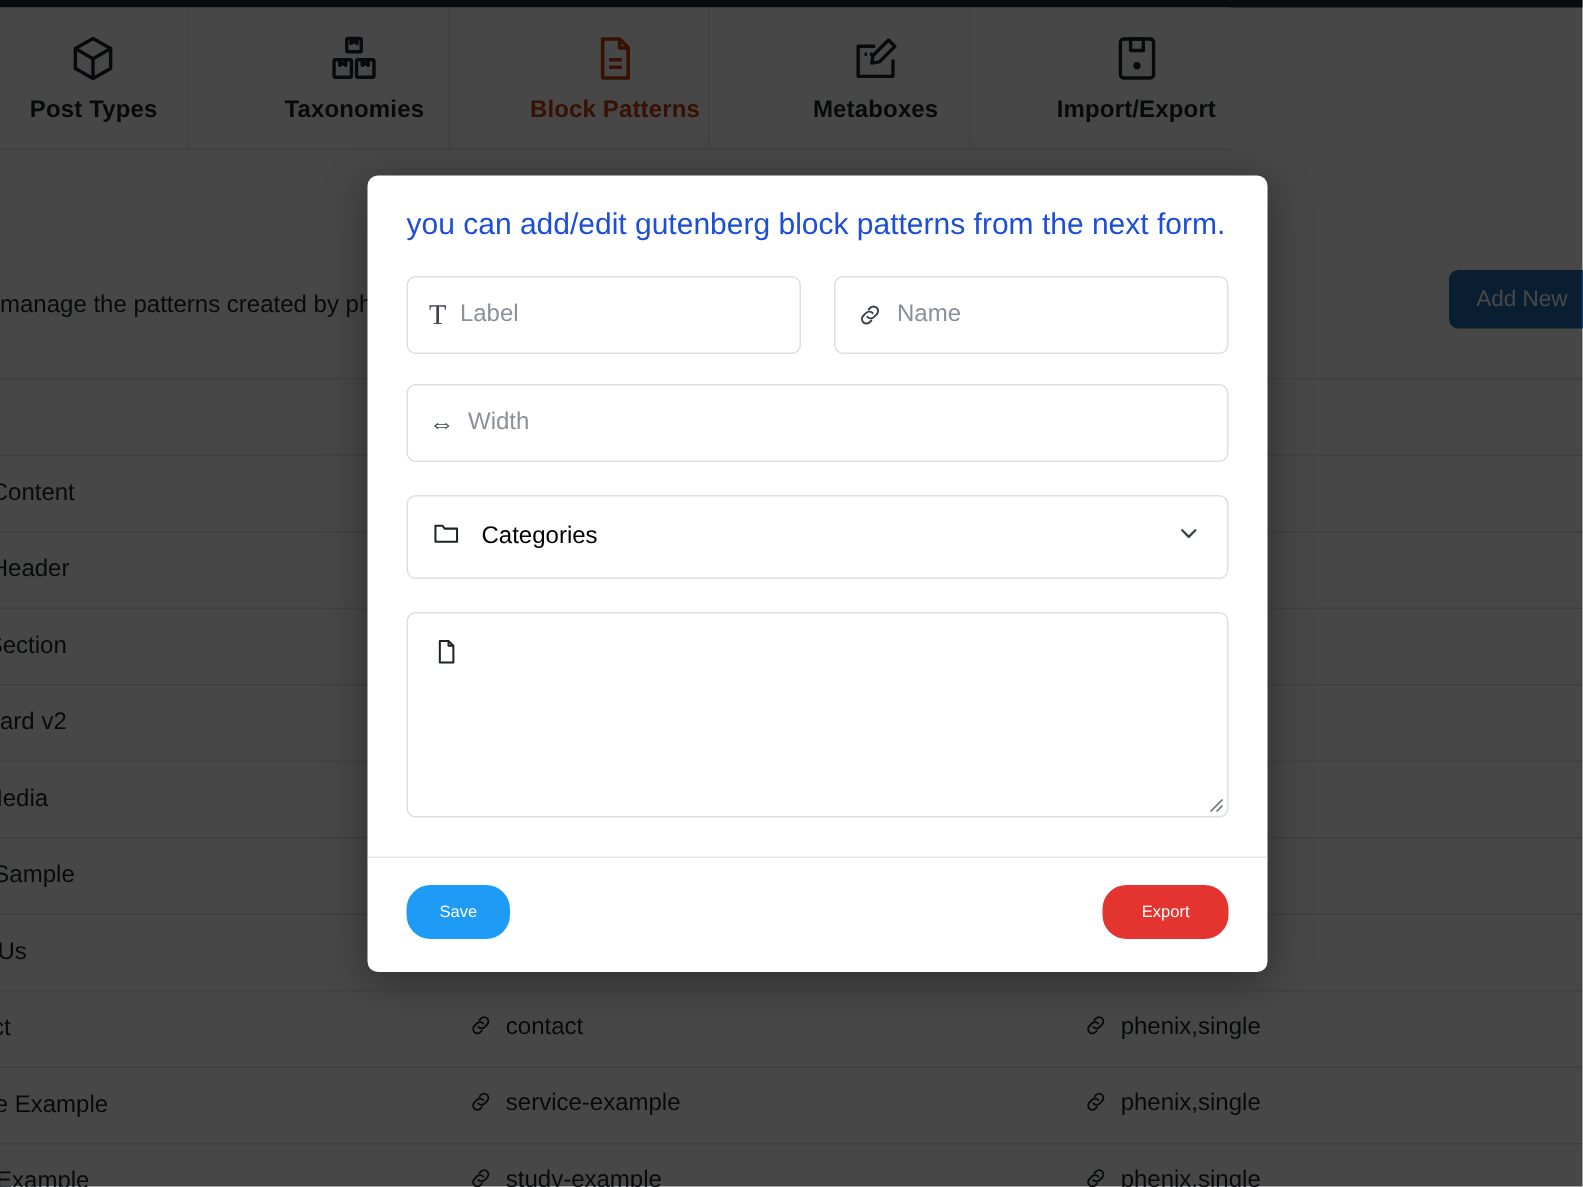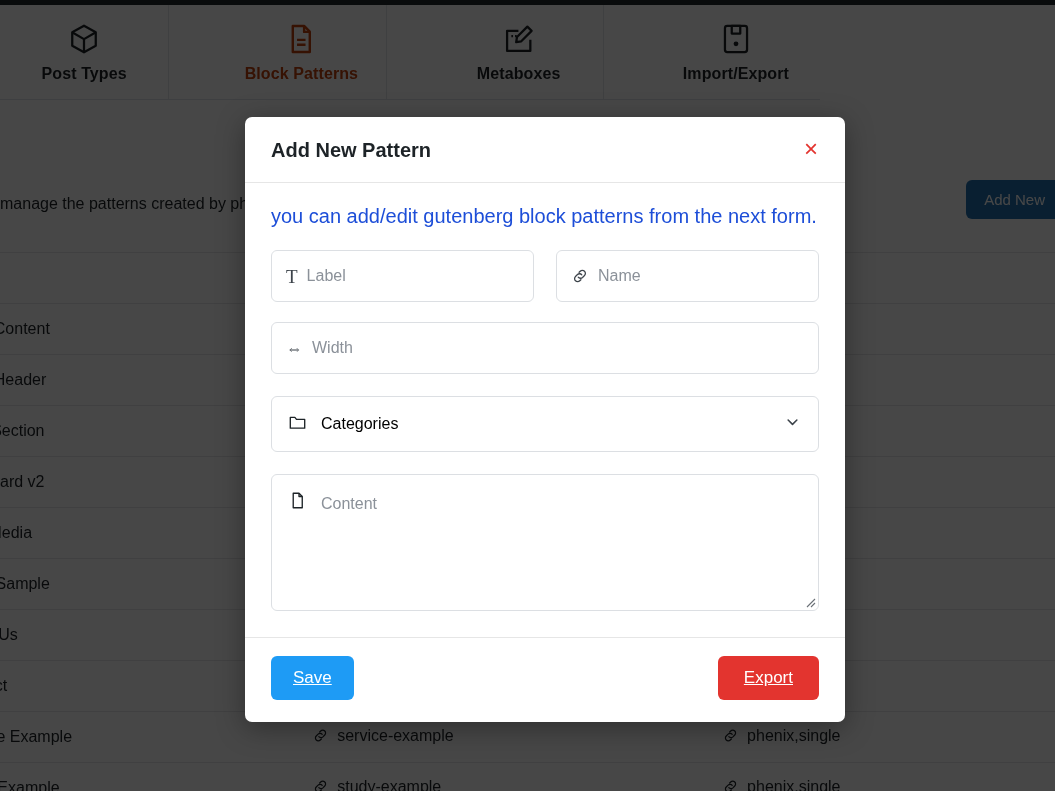--- a/index.html
+++ b/index.html
@@ -245,27 +245,26 @@
 
   .modal-foot {
     border-top: 1px solid #e6e6e6;
     padding: 18px 26px 22px 26px;
     display: flex;
     justify-content: space-between;
     align-items: center;
   }
   .btn {
     border: none;
-    border-radius: 6px;
+    border-radius: 16px;
     color: #fff;
-    font-size: 17px;
+    font-size: 11px;
     font-family: "Liberation Sans", sans-serif;
     padding: 12px 22px;
     cursor: pointer;
-    text-decoration: underline;
   }
   .btn-save { background: #1e9bf5; }
   .btn-cancel { background: #e3342f; padding: 12px 26px; }
 </style>
 </head>
 <body>
 
 <div id="page">
 
   <div class="topstrip"></div>
@@ -275,20 +274,32 @@
     <div class="navtab">
       <span>
         <svg width="34" height="34" viewBox="0 0 24 24" fill="none" stroke="currentColor" stroke-width="1.6" stroke-linejoin="round">
           <path d="M12 2.6 20.3 7.3v9.4L12 21.4 3.7 16.7V7.3z"></path>
           <path d="M3.9 7.4 12 12.1l8.1-4.7M12 12.1v9.2"></path>
         </svg>
       </span>
       <span class="tablabel">Post Types</span>
     </div>
 
+    <div class="navtab">
+      <span>
+        <svg width="34" height="34" viewBox="0 0 24 24" fill="none" stroke="currentColor" stroke-width="1.6" stroke-linejoin="round">
+          <rect x="8.6" y="2.6" width="6.8" height="6.2" rx=".6"></rect>
+          <path d="M10.6 2.6v2.3l1.4-1 1.4 1V2.6"></path>
+          <rect x="2.6" y="12.6" width="8.2" height="8.2" rx=".7"></rect>
+          <rect x="13.2" y="12.6" width="8.2" height="8.2" rx=".7"></rect>
+          <path d="M5.3 12.6v2.6l1.4-1 1.4 1v-2.6M15.9 12.6v2.6l1.4-1 1.4 1v-2.6"></path>
+        </svg>
+      </span>
+      <span class="tablabel">Taxonomies</span>
+    </div>
 
     <div class="navtab active">
       <span>
         <svg width="34" height="34" viewBox="0 0 24 24" fill="none" stroke="currentColor" stroke-width="1.7" stroke-linejoin="round">
           <path d="M6.2 2.8h8l4 4v14.4H6.2z"></path>
           <path d="M14.2 2.8v4.2h4"></path>
           <path d="M9.2 12.6h6M9.2 16.1h6"></path>
         </svg>
       </span>
       <span class="tablabel">Block Patterns</span>
@@ -443,24 +454,20 @@
         </tr>
       </tbody>
   </table>
 
 </div>
 
 <div id="overlay"></div>
 
 <div id="modal">
 
-  <div class="modal-head">
-    <div class="modal-title">Add New Pattern</div>
-    <button class="modal-close">×</button>
-  </div>
 
   <div class="modal-body">
 
     <p class="modal-desc">you can add/edit gutenberg block patterns from the next form.</p>
 
     <div class="frow">
 
       <label class="field">
         <span class="fi serifT">T</span>
         <span class="ph">Label</span>
@@ -497,21 +504,20 @@
       </span>
     </div>
 
     <div class="textarea-field">
       <span class="fi">
         <svg width="19" height="19" viewBox="0 0 24 24" fill="none" stroke="#1d2327" stroke-width="1.7" stroke-linejoin="round">
           <path d="M6.6 2.9h7.3l4.1 4.1v14.1H6.6z"></path>
           <path d="M13.9 2.9V7h4.1"></path>
         </svg>
       </span>
-      <span class="ta-ph">Content</span>
       <span class="grip">
         <svg width="14" height="14" viewBox="0 0 14 14" stroke="#6b7177" stroke-width="1.1">
           <path d="M13 5 5 13M13 9 9 13"></path>
         </svg>
       </span>
     </div>
 
   </div>
 
   <div class="modal-foot">

